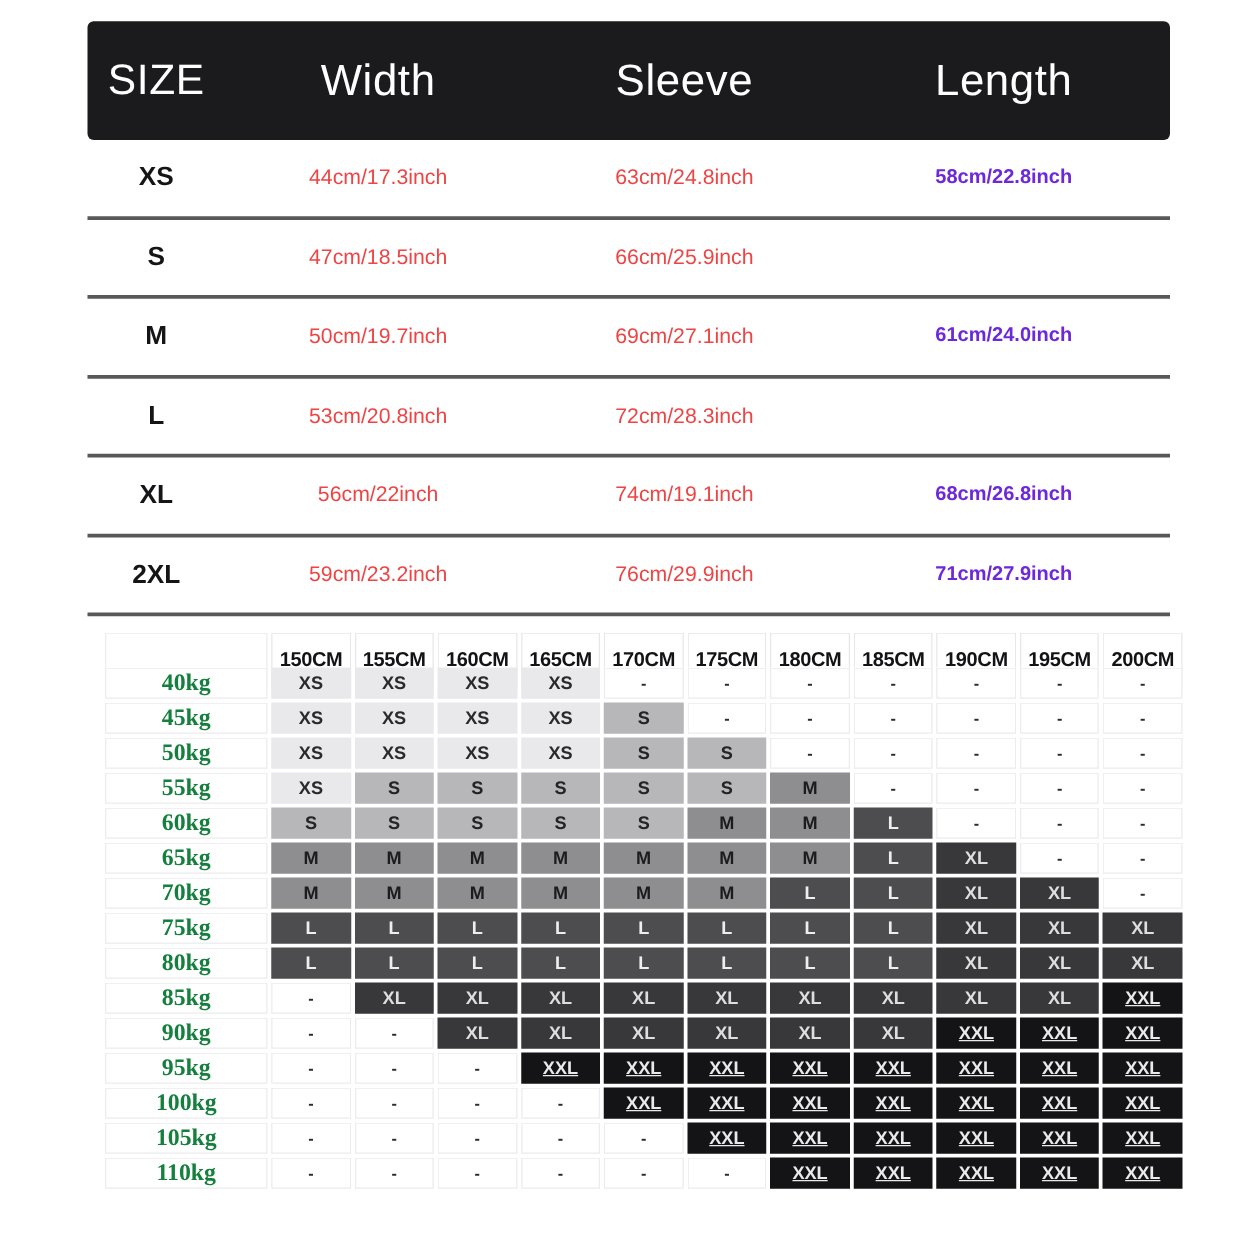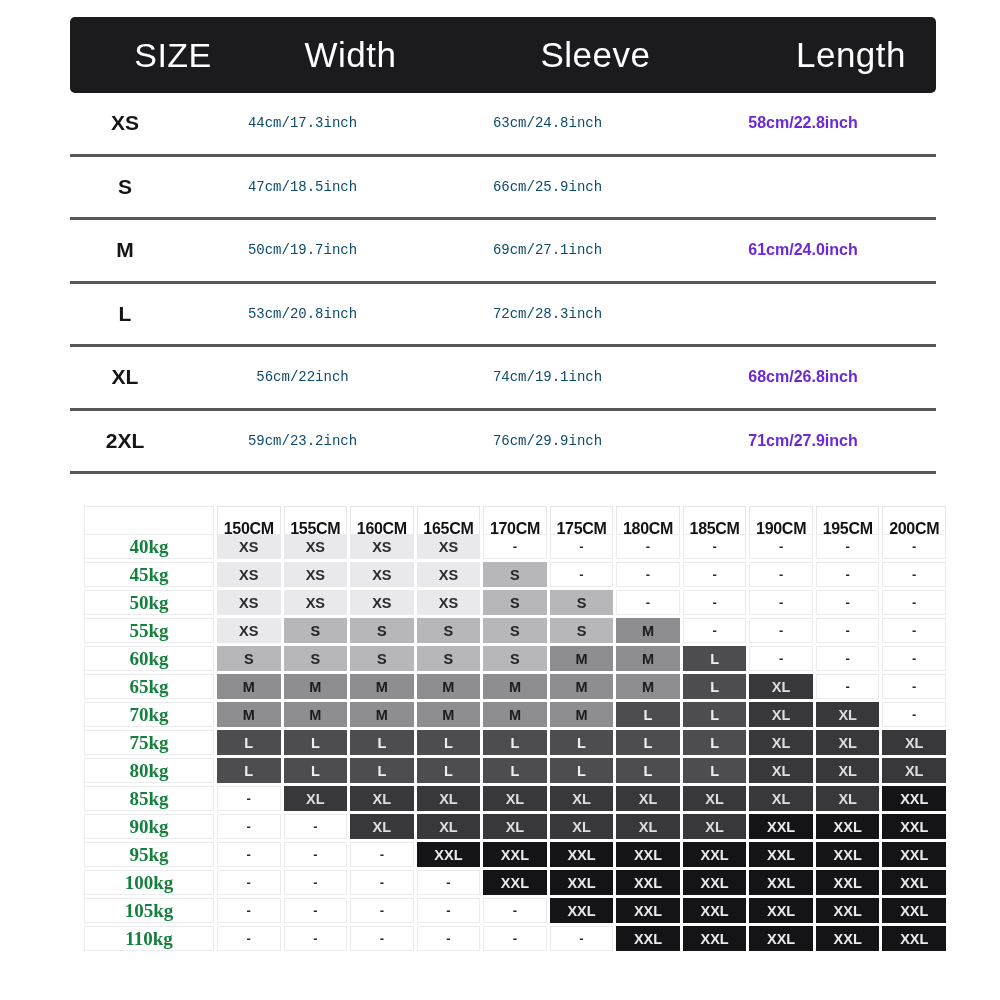--- a/index.html
+++ b/index.html
@@ -6,31 +6,31 @@
   body{
     width:1000px;height:1000px;overflow:hidden;position:relative;
     font-family:"Liberation Sans","DejaVu Sans",sans-serif;
     -webkit-font-smoothing:antialiased;
   }
   
   .size-table{position:absolute;left:70px;top:17px;width:866px;}
   .size-header{
     display:grid;grid-template-columns:110px 245px 245px 266px;
     background:var(--header-bg,#1b1b1d);color:var(--header-text,#fff);
-    height:76px;align-items:center;border-radius:5px;padding-left:48px;
+    height:95px;align-items:center;border-radius:5px;
   }
   .size-header .hcell{text-align:center;font-size:35px;letter-spacing:.5px;}
   .size-header .hcell.first{font-size:34px;}
   .srow{
     display:grid;grid-template-columns:110px 245px 245px 266px;
     height:60.5px;align-items:center;border-bottom:3px solid var(--divider,#58585a);
   }
   .scell{text-align:center;}
   .scol-size{font-weight:bold;font-size:21px;color:#151517;}
-  .scol-val{font-size:14px;color:#0c4a6e;font-family:Liberation Mono, monospace;}
+  .scol-val{font-size:17px;color:#ef4444;}
   .scol-sleeve{font-size:16px;font-weight:bold;color:#6d28d9;}
   
   .matrix{
     position:absolute;left:74px;top:506px;width:862px;
     display:grid;grid-template-columns:130px repeat(11,1fr);
     grid-auto-rows:25px;gap:3px;padding-left:10px;
   }
   .mh,.mw,.mc{
     display:flex;align-items:center;justify-content:center;
     background:#fff;
@@ -39,21 +39,21 @@
       box-shadow:inset 0 0 0 1px #e7e7e9;}
   .mh.corner{box-shadow:inset 0 0 0 1px #ececee;}
   .mw{font-weight:bold;font-size:19px;color:#15803d;box-shadow:inset 0 0 0 1px #ececee;font-family:Liberation Serif, serif;}
   .mc{font-weight:bold;font-size:14.5px;}
   .mc.dash{color:#2b2b2d;font-size:13px;box-shadow:inset 0 0 0 1px #ececee;}
   .mc.xs {background:var(--size-xs,#e9e9eb); color:#2a2a2c;}
   .mc.s  {background:var(--size-s,#b7b7b9);  color:#242426;}
   .mc.m  {background:var(--size-m,#8e8e90);  color:#1c1c1e;}
   .mc.l  {background:var(--size-l,#4d4d4f);  color:#eeeeef;}
   .mc.xl {background:var(--size-xl,#38383a); color:#dededf;}
-  .mc.xxl{background:var(--size-xxl,#141416);color:#eaeaeb;}
+  .mc.xxl{background:var(--size-xxl,#141416);color:#eaeaeb;text-decoration:underline;}
 </style>
 </head>
 <body>
 
 <div class="size-table">
   <div class="size-header">
     <span class="hcell first">SIZE</span>
     <span class="hcell">Width</span>
     <span class="hcell">Sleeve</span>
     <span class="hcell">Length</span>

